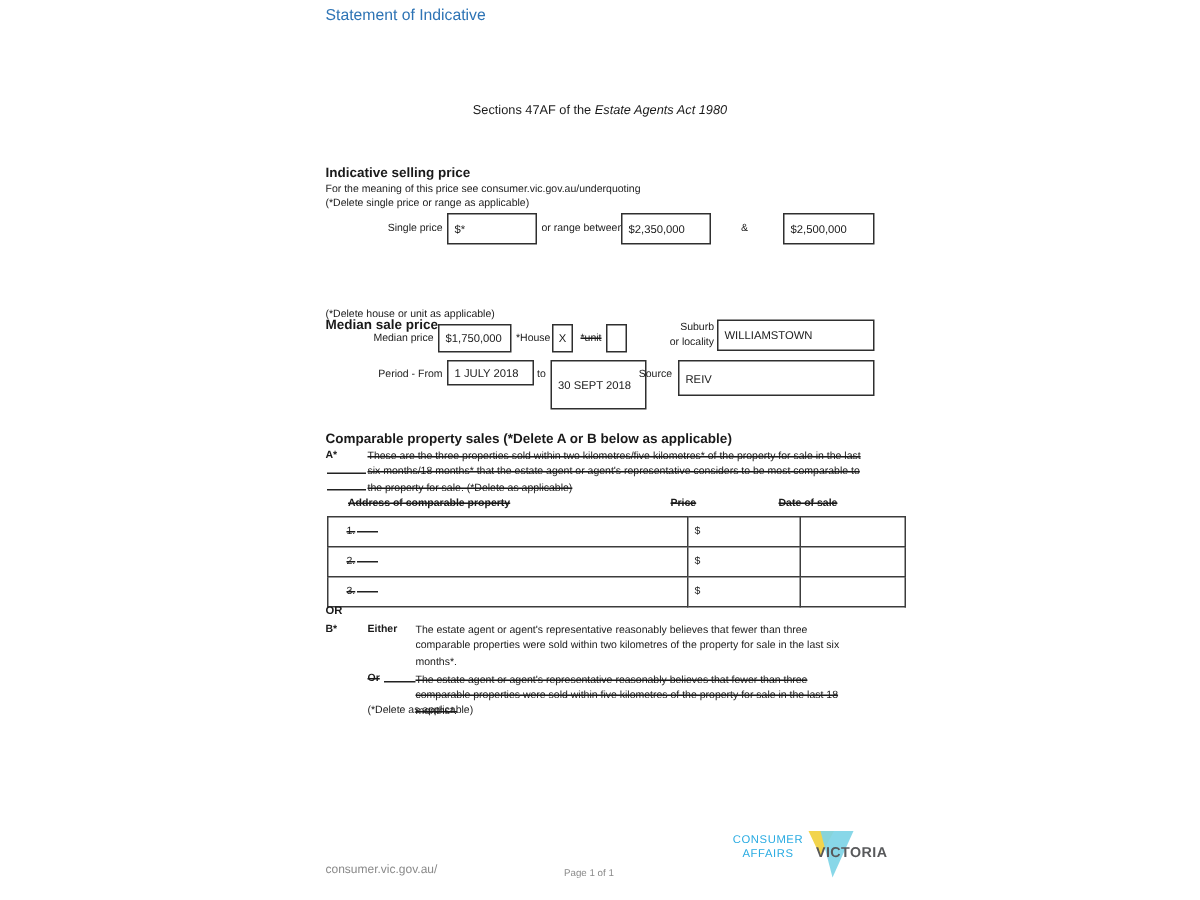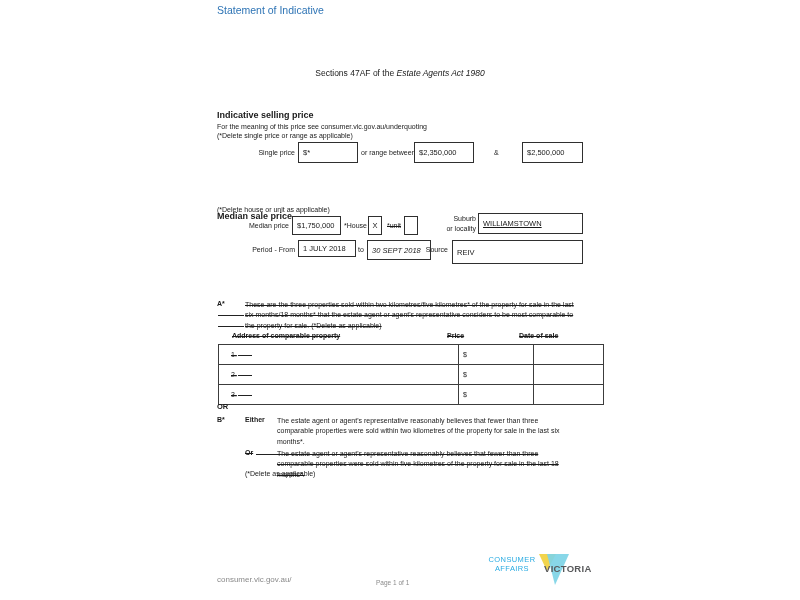--- a/index.html
+++ b/index.html
@@ -39,25 +39,25 @@
 
   #msp-heading { left:217px; top:211px; }
   #msp-note { left:217px; top:206px; }
   #msp-price-label { left:217px; top:216px; width:72px; text-align:right; line-height:19px; }
   #msp-box-price { left:292px; top:216px; width:49px; height:19px; }
   #msp-house-label { left:344px; top:216px; line-height:19px; }
   #msp-box-house { left:368px; top:216px; width:14px; height:19px; padding:0; justify-content:center; }
   #msp-unit-label { left:387px; top:216px; line-height:19px; }
   #msp-box-unit { left:404px; top:216px; width:14px; height:19px; padding:0; }
   #msp-suburb-label { left:430px; top:214px; width:46px; text-align:right; line-height:9.5px; }
-  #msp-box-suburb { left:478px; top:213px; width:105px; height:21px;text-decoration:underline; }
+  #msp-box-suburb { left:478px; top:213px; width:105px; height:21px; }
   #msp-period-label { left:217px; top:240px; width:78px; text-align:right; line-height:20px; }
   #msp-box-from { left:298px; top:240px; width:58px; height:17px; }
   #msp-to { left:358px; top:240px; line-height:20px; }
-  #msp-box-to { left:367px; top:240px; width:64px; height:20px;font-style:italic; }
+  #msp-box-to { left:367px; top:240px; width:64px; height:33px; }
   #msp-source-label { left:408px; top:240px; width:40px; text-align:right; line-height:20px; }
   #msp-box-source { left:452px; top:240px; width:131px; height:24px; }
 
   #cps-heading { left:217px; top:287px; }
   #cps-a-label { left:217px; top:300px; font-weight:bold; }
   #cps-a-text { left:245px; top:300px; width:334px; line-height:10.4px; }
   #cps-a-ext1 { left:218px; top:315px; width:26px; }
   #cps-a-ext2 { left:218px; top:326px; width:26px; }
   .th { position:absolute; font-size:7px; font-weight:bold; text-decoration:line-through; }
   #cps-th-address { left:232px; top:332px; }
@@ -123,20 +123,21 @@
     <div>or locality</div>
   </div>
   <div class="fbox" id="msp-box-suburb">WILLIAMSTOWN</div>
   <div class="lbl" id="msp-period-label">Period - From</div>
   <div class="fbox" id="msp-box-from">1 JULY 2018</div>
   <div class="lbl" id="msp-to">to</div>
   <div class="fbox" id="msp-box-to">30 SEPT 2018</div>
   <div class="lbl" id="msp-source-label">Source</div>
   <div class="fbox" id="msp-box-source">REIV</div>
 
+  <div class="h-section" id="cps-heading">Comparable property sales (*Delete A or B below as applicable)</div>
   <div class="lbl" id="cps-a-label">A*</div>
   <div class="lbl struck" id="cps-a-text">These are the three properties sold within two kilometres/five kilometres* of the property for sale in the last six months/18 months* that the estate agent or agent's representative considers to be most comparable to the property for sale. (*Delete as applicable)</div>
   <div class="hline" id="cps-a-ext1"></div>
   <div class="hline" id="cps-a-ext2"></div>
 
   <div class="th" id="cps-th-address">Address of comparable property</div>
   <div class="th" id="cps-th-price">Price</div>
   <div class="th" id="cps-th-date">Date of sale</div>
 
   <table id="cps-table">

